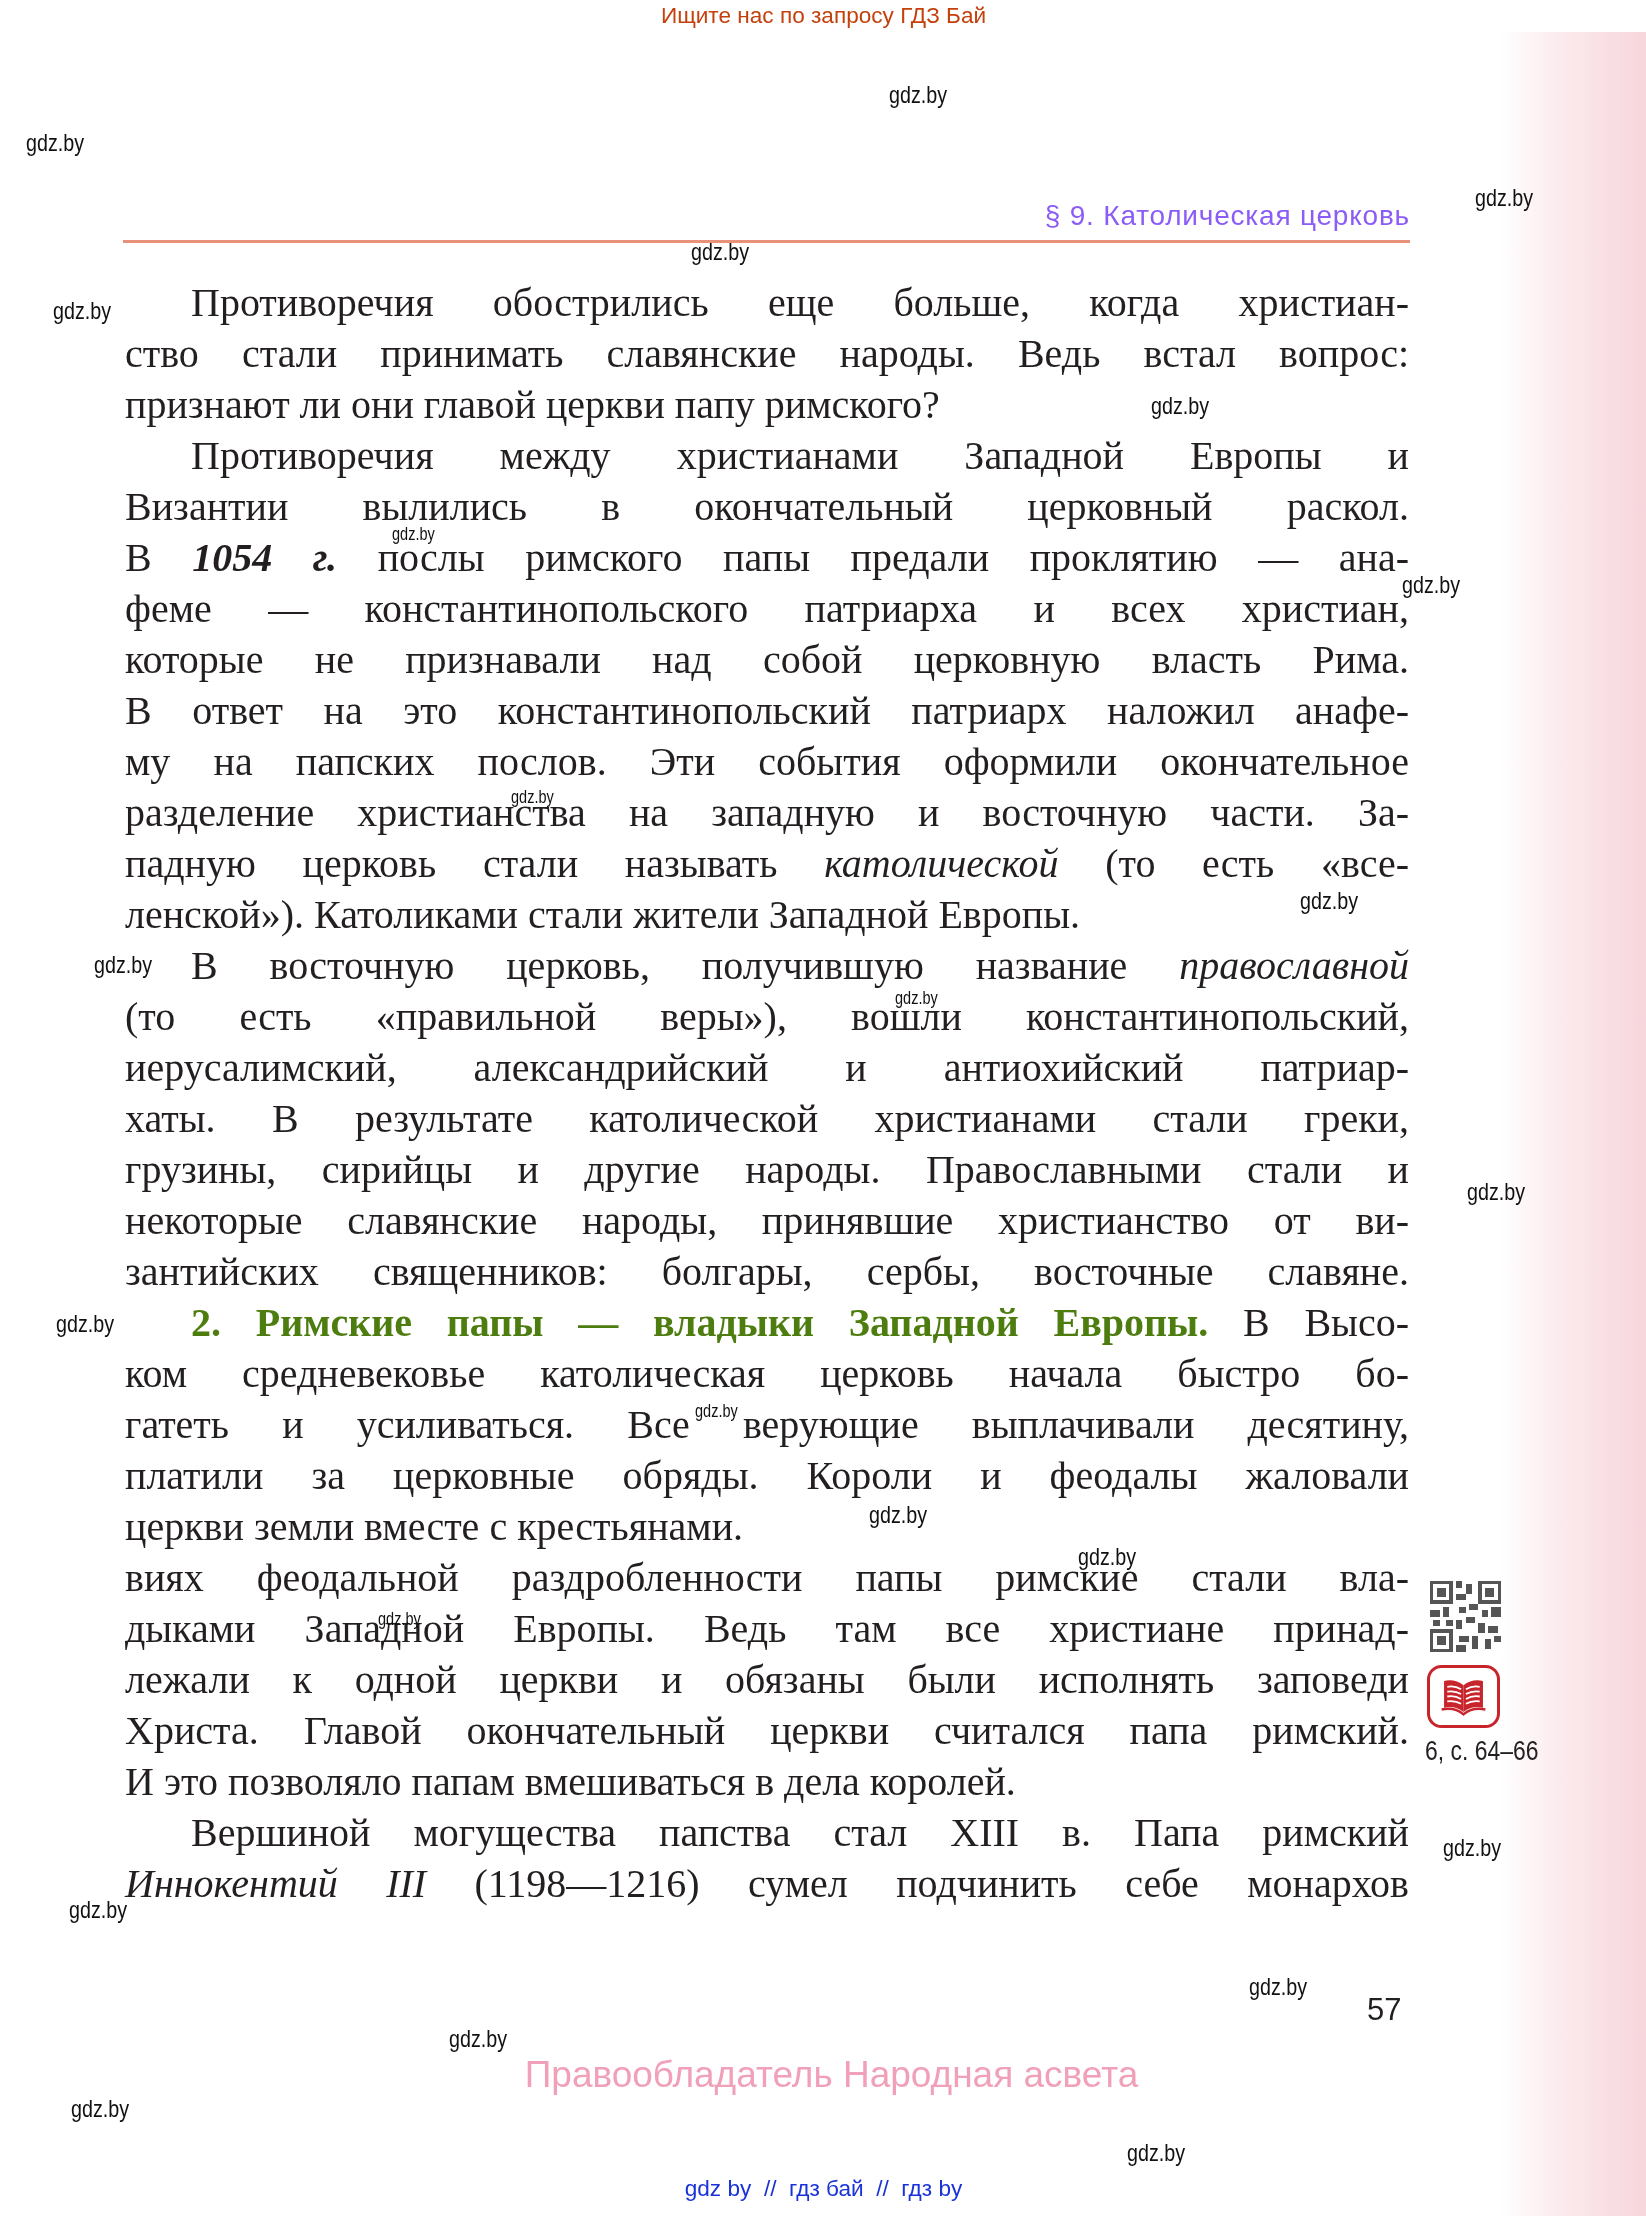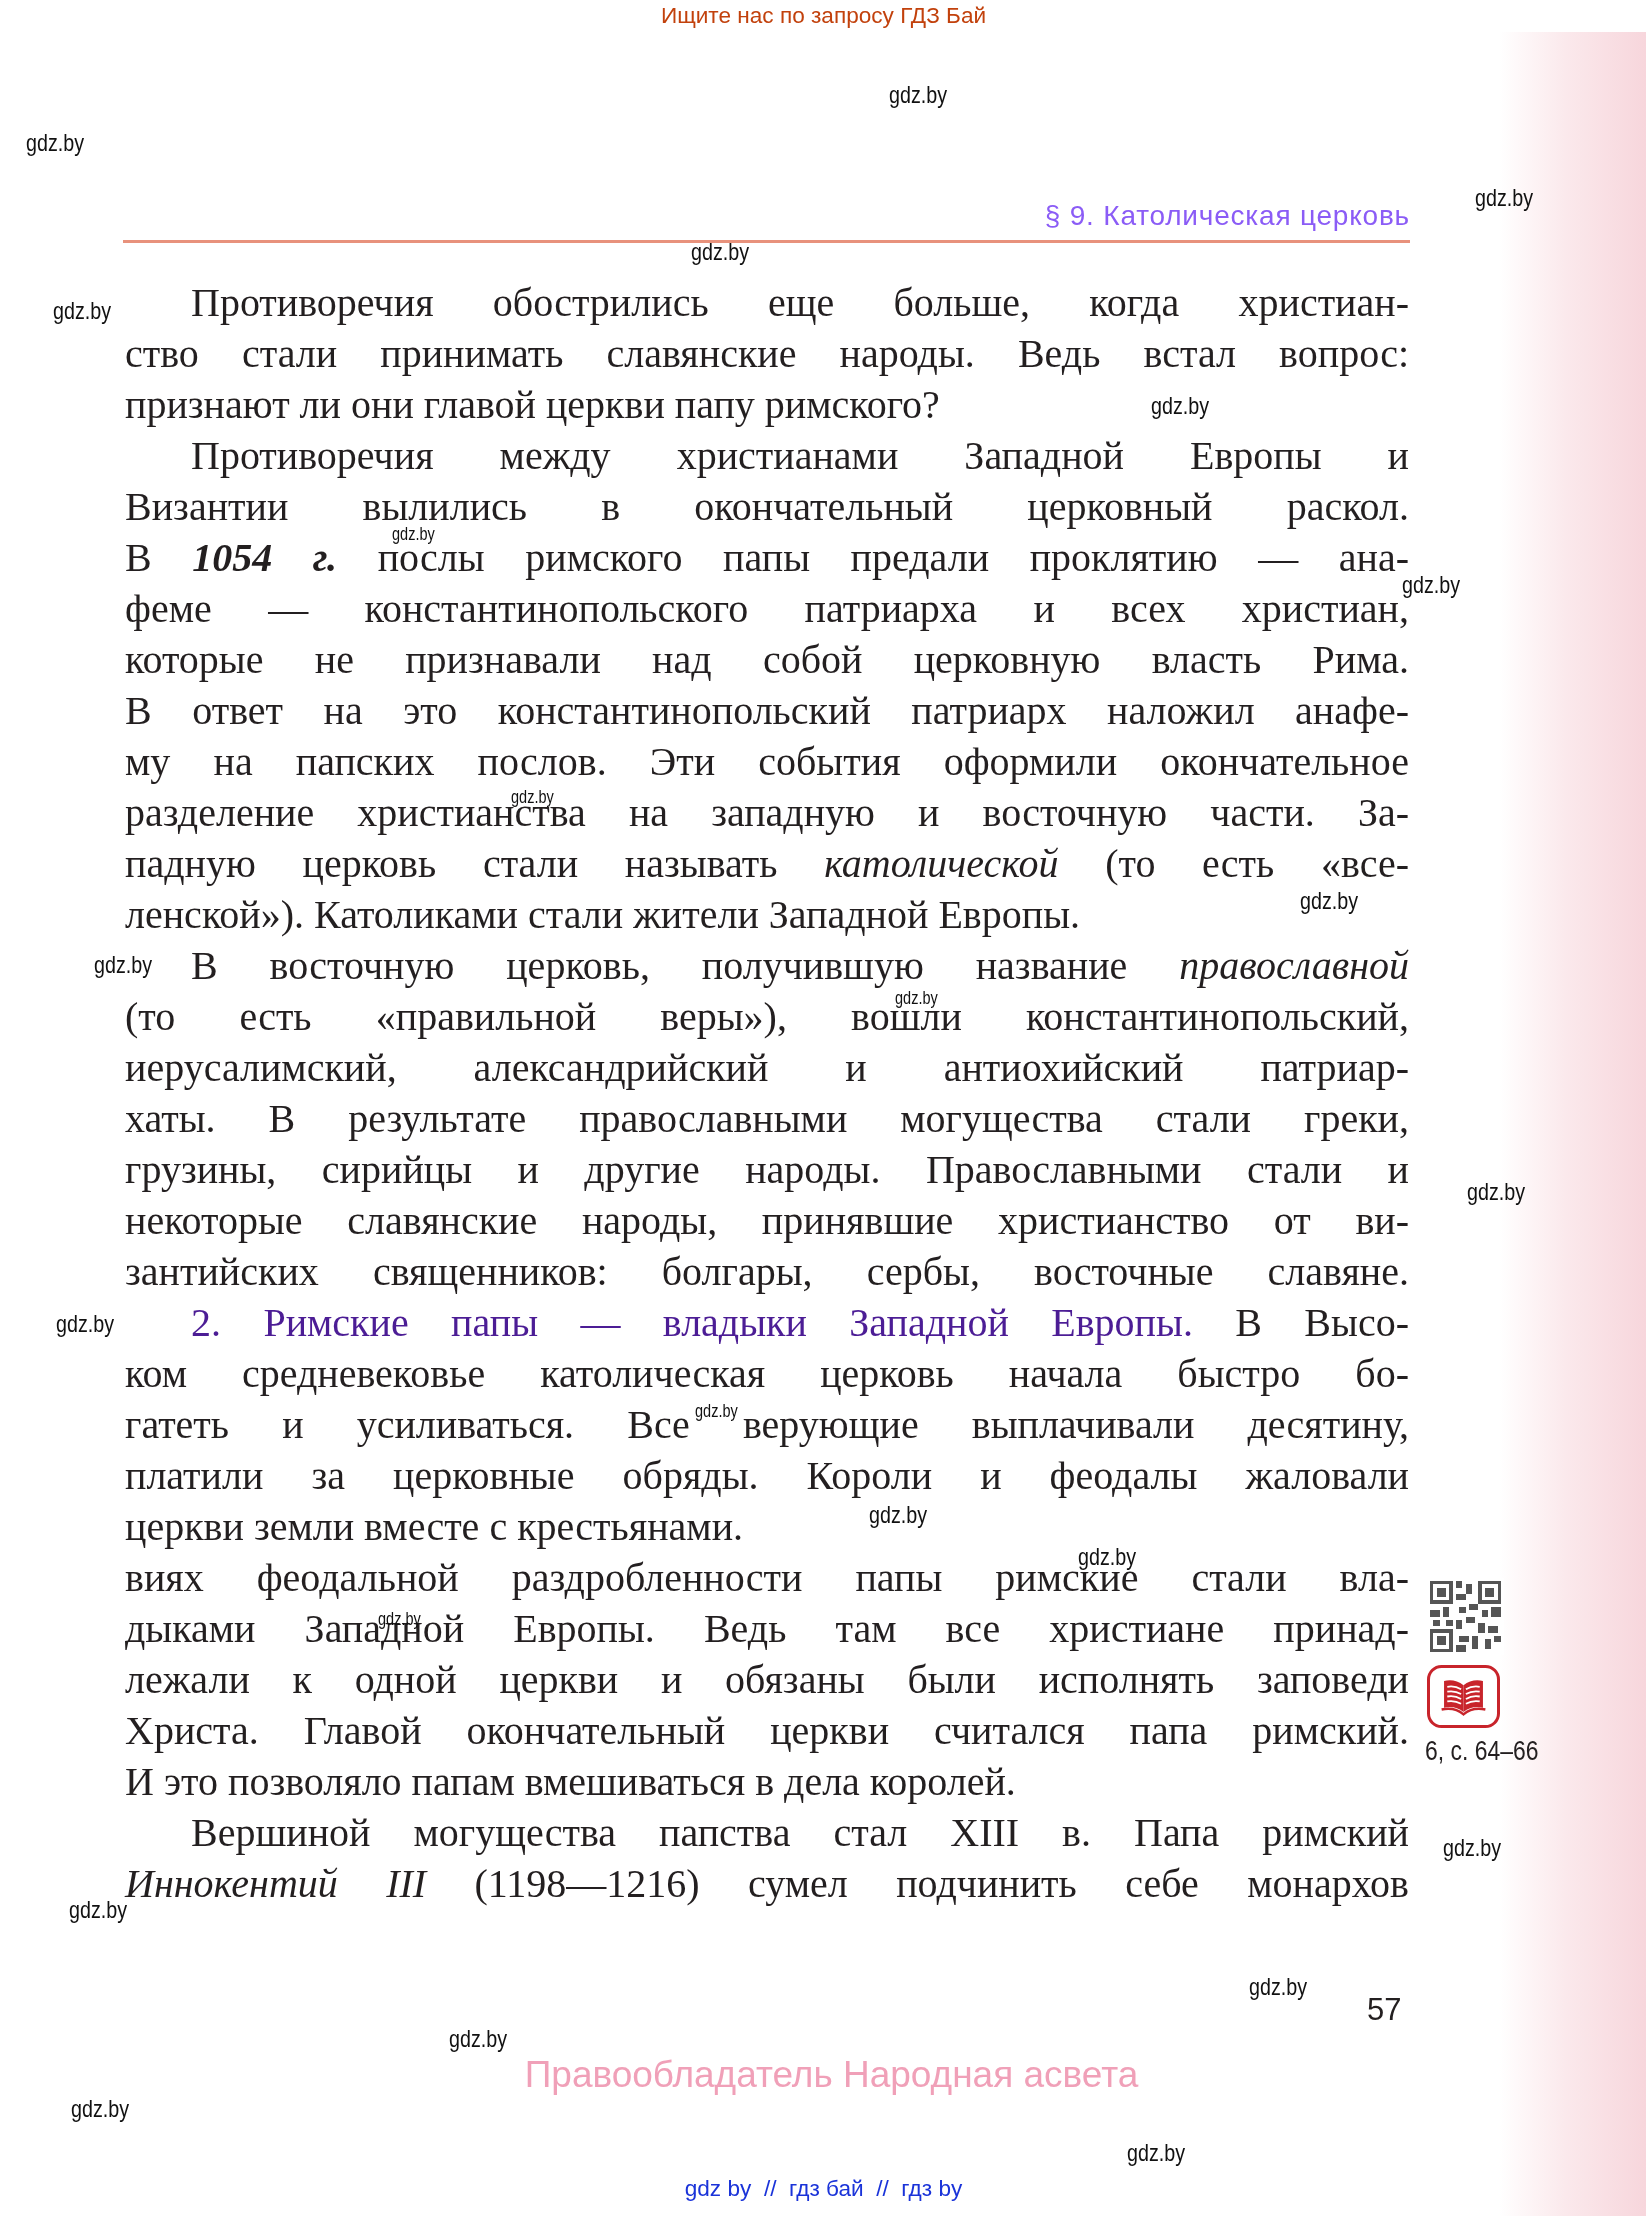--- a/index.html
+++ b/index.html
@@ -37,21 +37,21 @@
     font-size:40px; line-height:51px;
   }
   .line {
     display:block; height:51px; white-space:nowrap;
     text-align:justify; text-align-last:justify;
   }
   .line.last { text-align-last:left; }
   .line.indent { padding-left:66px; }
   .italic { font-style:italic; }
   .bi { font-style:italic; font-weight:bold; }
-  .section-title { color:#4c1d95; font-weight:normal; }
+  .section-title { color:#4d7c0f; font-weight:bold; }
   .page-number {
     position:absolute; left:1367px; top:1992px;
     font-family:"Liberation Sans", sans-serif; font-size:31px; color:#231f20;
   }
   .copyright {
     position:absolute; left:0; top:2054px; width:1647px; text-align:center;
     padding-left:8px;
     font-family:"Liberation Sans", sans-serif; font-size:37px; color:#f0a0b8;
   }
   .copyright span { position:relative; left:0px; }
@@ -98,21 +98,21 @@
     <span class="line"><span>феме — константинопольского патриарха и всех христиан,</span></span>
     <span class="line"><span>которые не признавали над собой церковную власть Рима.</span></span>
     <span class="line"><span>В ответ на это константинопольский патриарх наложил анафе-</span></span>
     <span class="line"><span>му на папских послов. Эти события оформили окончательное</span></span>
     <span class="line"><span>разделение христианства на западную и восточную части. За-</span></span>
     <span class="line"><span>падную церковь стали называть </span><span class="italic">католической</span><span> (то есть «все-</span></span>
     <span class="line last"><span>ленской»). Католиками стали жители Западной Европы.</span></span>
     <span class="line indent"><span>В восточную церковь, получившую название </span><span class="italic">православной</span></span>
     <span class="line"><span>(то есть «правильной веры»), вошли константинопольский,</span></span>
     <span class="line"><span>иерусалимский, александрийский и антиохийский патриар-</span></span>
-    <span class="line"><span>хаты. В результате православными могущества стали греки,</span></span>
+    <span class="line"><span>хаты. В результате католической христианами стали греки,</span></span>
     <span class="line"><span>грузины, сирийцы и другие народы. Православными стали и</span></span>
     <span class="line"><span>некоторые славянские народы, принявшие христианство от ви-</span></span>
     <span class="line"><span>зантийских священников: болгары, сербы, восточные славяне.</span></span>
     <span class="line indent"><span class="section-title">2. Римские папы — владыки Западной Европы.</span><span> В Высо-</span></span>
     <span class="line"><span>ком средневековье католическая церковь начала быстро бо-</span></span>
     <span class="line"><span>гатеть и усиливаться. Все верующие выплачивали десятину,</span></span>
     <span class="line"><span>платили за церковные обряды. Короли и феодалы жаловали</span></span>
     <span class="line last"><span>церкви земли вместе с крестьянами.</span></span>
     <span class="line"><span>виях феодальной раздробленности папы римские стали вла-</span></span>
     <span class="line"><span>дыками Западной Европы. Ведь там все христиане принад-</span></span>

